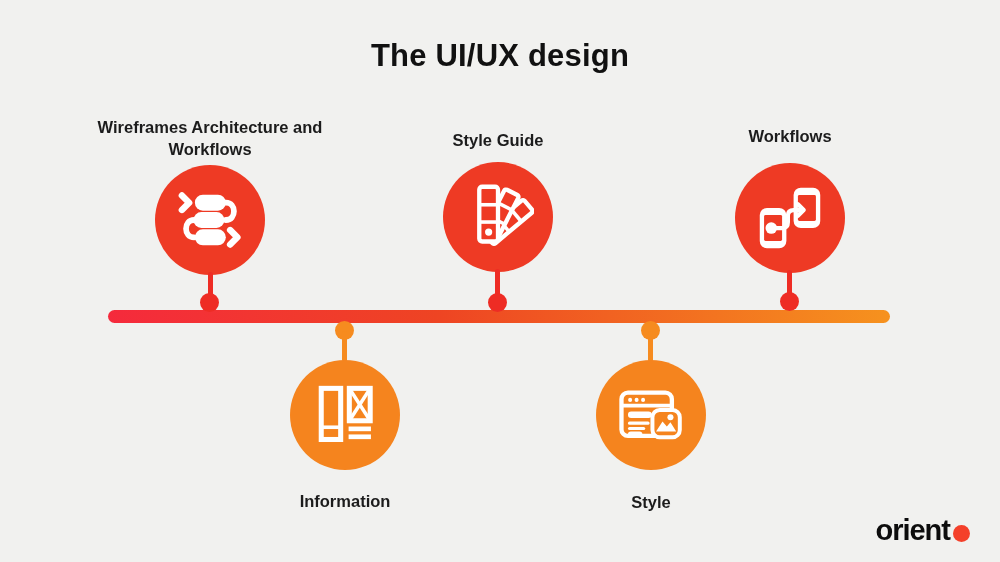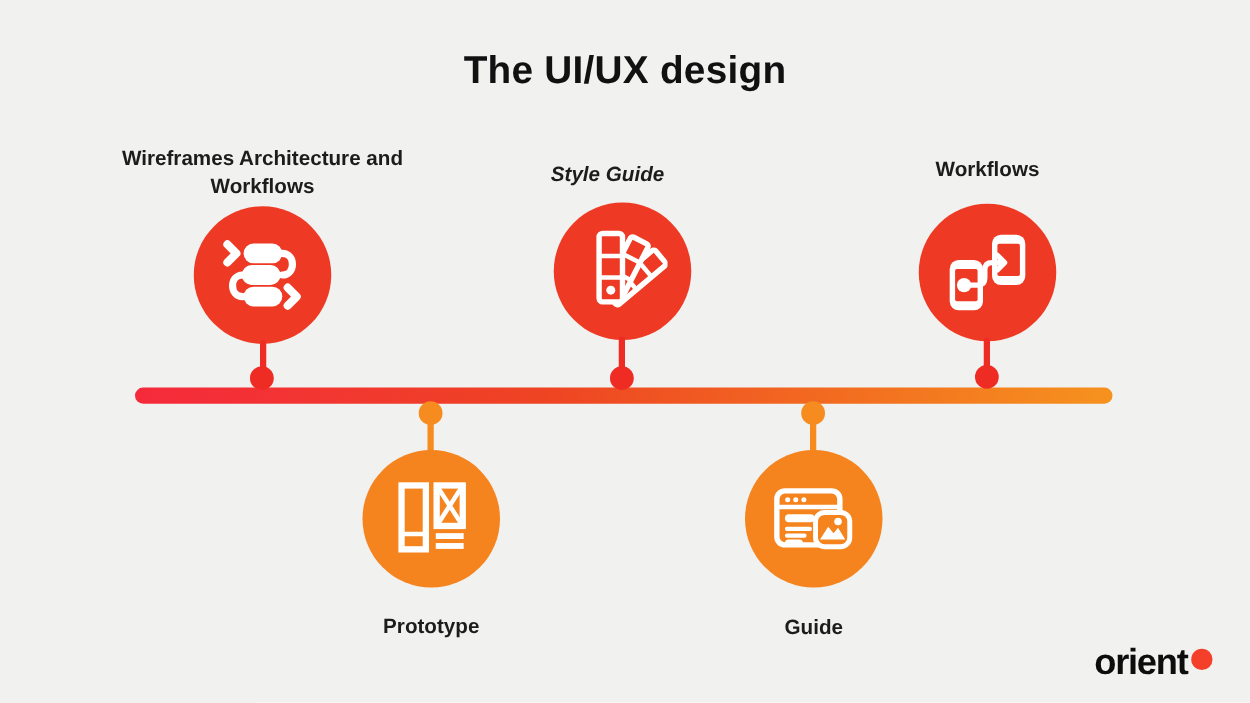--- a/index.html
+++ b/index.html
@@ -40,38 +40,38 @@
   .s1-label  { left:90px;  top:117px; width:240px; }
   .s1-circle { left:155px; top:165px; }
   .s1-stem   { left:208px; top:272px; height:25px; }
   .s1-dot    { left:200px; top:293px; }
   
   .s2-dot    { left:335px; top:321px; }
   .s2-stem   { left:342px; top:331px; height:31px; }
   .s2-circle { left:290px; top:360px; }
   .s2-label  { left:245px; top:491px; width:200px; }
   
-  .s3-label  { left:386px; top:130px; width:200px;font-style:italic; }
+  .s3-label  { left:398px; top:130px; width:200px; }
   .s3-circle { left:443px; top:162px; }
   .s3-stem   { left:495px; top:269px; height:27px; }
   .s3-dot    { left:488px; top:293px; }
   
   .s4-dot    { left:641px; top:321px; }
   .s4-stem   { left:648px; top:331px; height:31px; }
   .s4-circle { left:596px; top:360px; }
   .s4-label  { left:551px; top:492px; width:200px; }
   
   .s5-label  { left:690px; top:126px; width:200px; }
   .s5-circle { left:735px; top:163px; }
   .s5-stem   { left:787px; top:270px; height:26px; }
   .s5-dot    { left:780px; top:292px; }
   
   .brand {
     position:absolute; right:30px; bottom:17px;
-    display:flex; align-items:center;margin-left:24px;
+    display:flex; align-items:flex-end;margin-left:24px;
   }
   .brand-text {
     font-size:29px; font-weight:800; color:#0d0d0d;
     letter-spacing:-1px; line-height:1; text-transform:lowercase;
   }
   .brand-dot {
     width:17px; height:17px; border-radius:50%; background:#f4402a;
     margin-left:3px; transform:translateY(-3px);
   }
 </style>
@@ -109,21 +109,21 @@
         <rect x="17" y="13" width="27" height="71" fill="none" stroke="#fff" stroke-width="7"></rect>
         <line x1="17" y1="67" x2="44" y2="67" stroke="#fff" stroke-width="5"></line>
         <rect x="56" y="13" width="29" height="45" fill="none" stroke="#fff" stroke-width="7"></rect>
         <line x1="56" y1="13" x2="85" y2="58" stroke="#fff" stroke-width="5"></line>
         <line x1="85" y1="13" x2="56" y2="58" stroke="#fff" stroke-width="5"></line>
         <rect x="55" y="66" width="31" height="6.5" fill="#fff"></rect>
         <rect x="55" y="77" width="31" height="6.5" fill="#fff"></rect>
       </svg>
     </span>
   </div>
-  <div class="stage-label s2-label">Prototype</div>
+  <div class="stage-label s2-label">Information</div>
 
   <div class="stage-label s3-label">Style Guide</div>
   <div class="circle red s3-circle">
     <span>
       <svg class="icon" viewBox="0 0 100 100">
         <g transform="rotate(50 37 80)">
           <rect x="26" y="8" width="22" height="72" rx="3" fill="#ee3a24" stroke="#fff" stroke-width="6"></rect>
           <line x1="26" y1="30" x2="48" y2="30" stroke="#fff" stroke-width="5"></line>
           <line x1="26" y1="52" x2="48" y2="52" stroke="#fff" stroke-width="5"></line>
         </g>
@@ -155,21 +155,21 @@
         <rect x="18" y="45" width="33" height="9" rx="4.5" fill="#fff"></rect>
         <rect x="18" y="59" width="30" height="4.5" rx="2.2" fill="#fff"></rect>
         <rect x="18" y="66.5" width="24" height="4.5" rx="2.2" fill="#fff"></rect>
         <rect x="18" y="73" width="20" height="8" rx="4" fill="#fff"></rect>
         <rect x="52" y="43" width="38" height="38" rx="10" fill="#f5841e" stroke="#fff" stroke-width="5.5"></rect>
         <circle cx="77" cy="53" r="4.2" fill="#fff"></circle>
         <path d="M57,73 L 66,59 L 72,66 L 77,60 L 85,73 Z" fill="#fff"></path>
       </svg>
     </span>
   </div>
-  <div class="stage-label s4-label">Guide</div>
+  <div class="stage-label s4-label">Style</div>
 
   <div class="stage-label s5-label">Workflows</div>
   <div class="circle red s5-circle">
     <span>
       <svg class="icon" viewBox="0 0 100 100">
         <rect x="8" y="36" width="37" height="56" rx="10" fill="#fff"></rect>
         <rect x="14" y="46" width="25" height="36" rx="2" fill="#ee3a24"></rect>
         <rect x="55" y="8" width="37" height="56" rx="10" fill="#fff"></rect>
         <rect x="61" y="18" width="25" height="36" rx="2" fill="#ee3a24"></rect>
         <path d="M24,64 L 39,64 Q 47,64 47,56 L 47,47 Q 47,39 55,39 L 65,39" fill="none" stroke="#fff" stroke-width="6" stroke-linecap="round" stroke-linejoin="round"></path>

